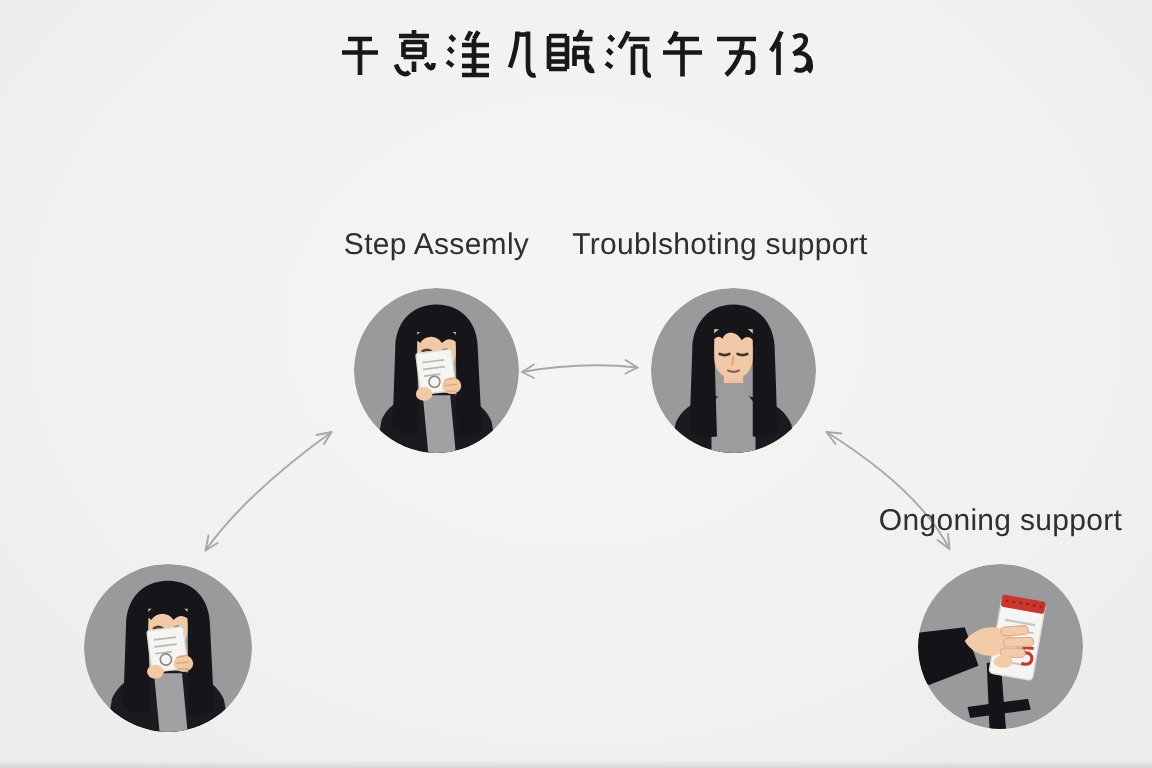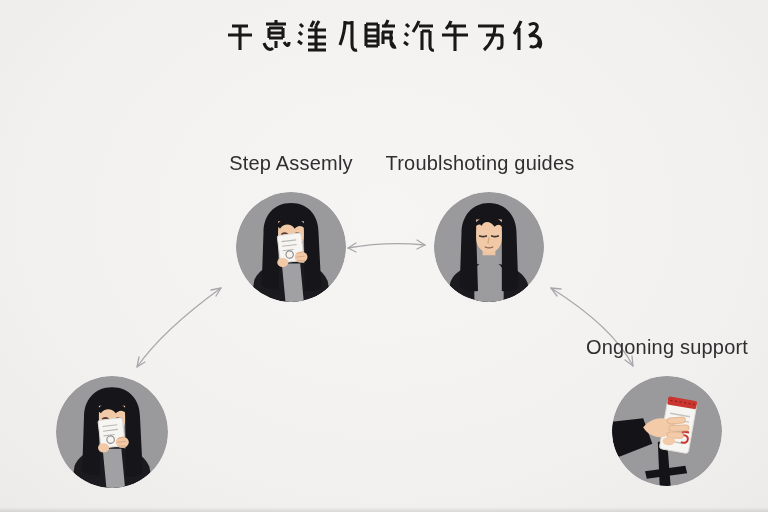--- a/index.html
+++ b/index.html
@@ -155,21 +155,21 @@
       <path d="M417,240 L425,245 L417,249"></path>
     </g>
     <g>
       <path d="M551,288 Q613,327 633,366"></path>
       <path d="M561,289 L551,288 L557,296"></path>
       <path d="M632,356 L633,366 L625,360"></path>
     </g>
   </svg>
 
   <div class="node-label lbl-assembly">Step Assemly</div>
-  <div class="node-label lbl-troubleshoot">Troublshoting guides</div>
+  <div class="node-label lbl-troubleshoot">Troublshoting support</div>
   <div class="node-label lbl-support">Ongoning support</div>
 
   <div class="avatar-circle circ-assembly">
     <svg viewBox="0 0 120 120">
         <use href="#avatarPaper"></use>
       </svg>
   </div>
   <div class="avatar-circle circ-troubleshoot">
     <svg viewBox="0 0 120 120">
         <use href="#avatarPortrait"></use>

